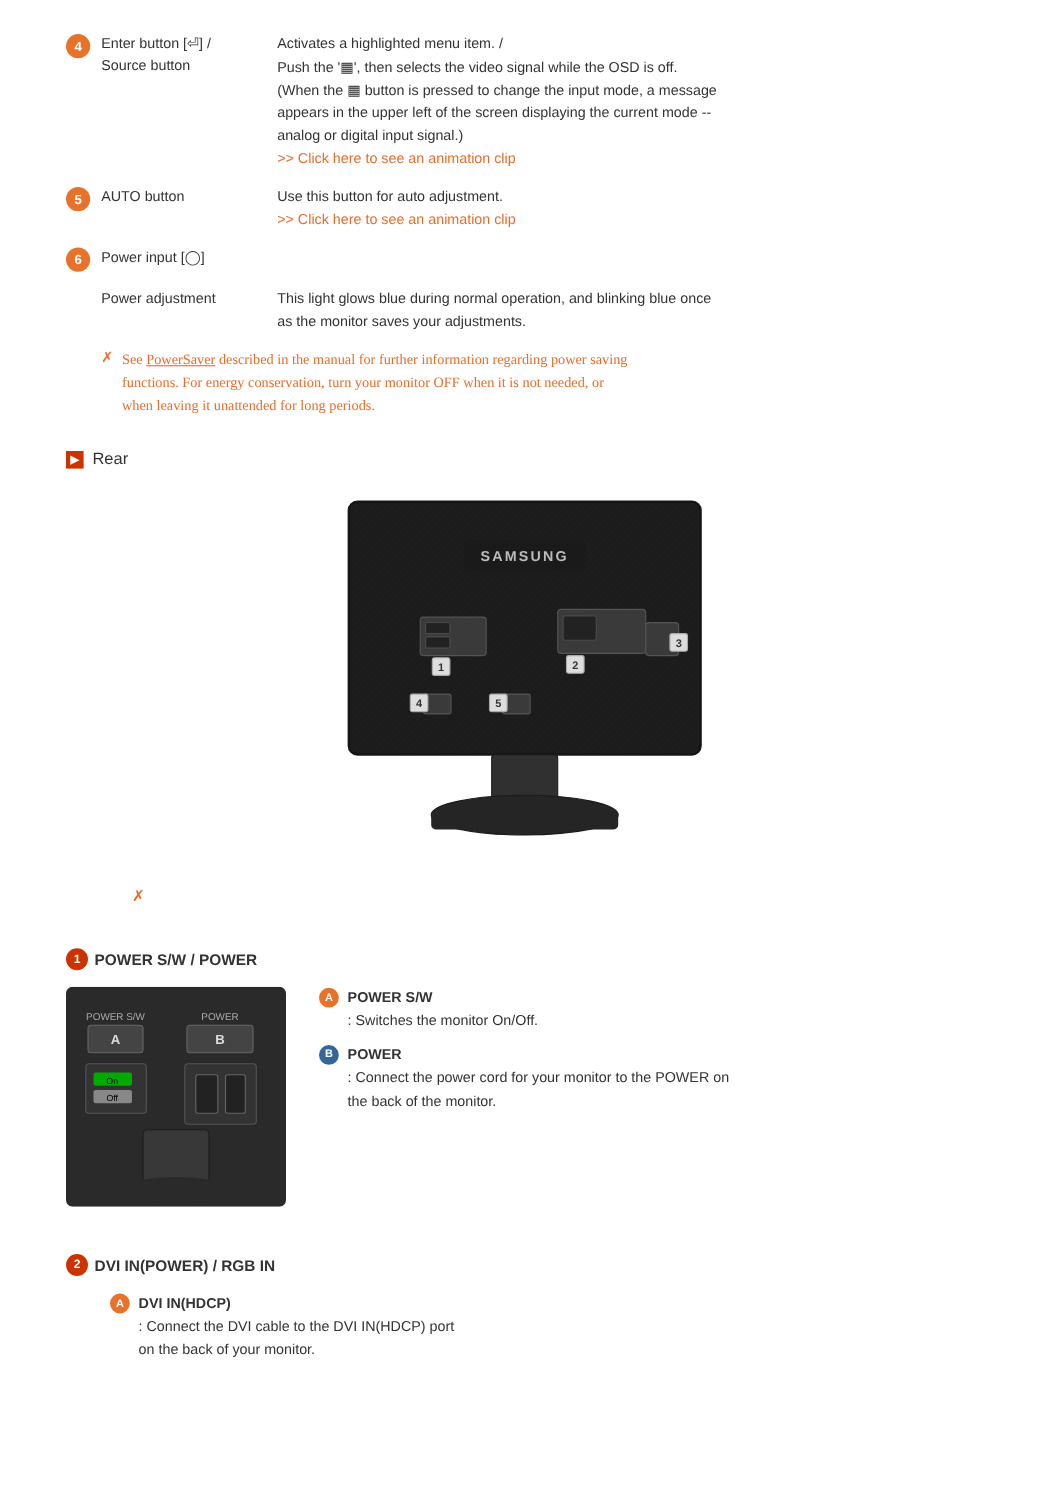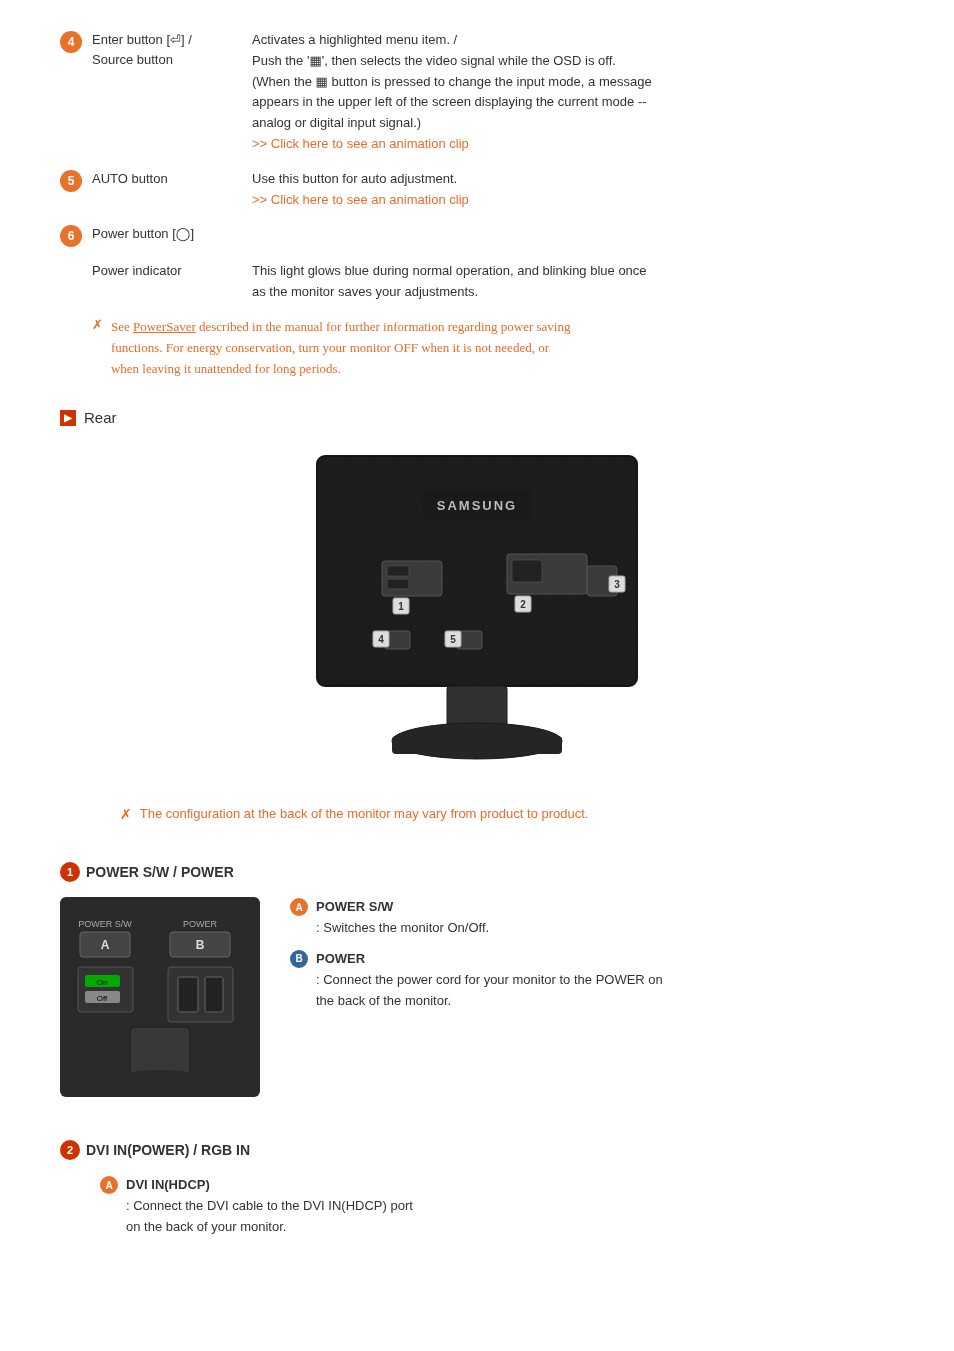--- a/index.html
+++ b/index.html
@@ -226,26 +226,26 @@
     <div class="btn-number orange">5</div>
     <div class="btn-label">AUTO button</div>
     <div class="btn-desc">
       Use this button for auto adjustment.<br>
       <a class="link">&gt;&gt; Click here to see an animation clip</a>
     </div>
   </div>
 
   <div class="button-row">
     <div class="btn-number orange">6</div>
-    <div class="btn-label">Power button [◯]</div>
+    <div class="btn-label">Power input [◯]</div>
   </div>
 
   <div class="button-row">
     <div style="width:32px; flex-shrink:0;"></div>
-    <div class="btn-label">Power indicator</div>
+    <div class="btn-label">Power adjustment</div>
     <div class="btn-desc">
       This light glows blue during normal operation, and blinking blue once<br>
       as the monitor saves your adjustments.
     </div>
   </div>
 
   <div class="note-row">
     <span class="note-symbol">✗</span>
     <span class="note-text">
       See <span style="text-decoration:underline;">PowerSaver</span> described in the manual for further information regarding power saving<br>
@@ -309,21 +309,20 @@
       <rect x="180" y="240" width="60" height="50" rx="3" fill="#303030" stroke="#1a1a1a"></rect>
 
       <ellipse cx="210" cy="295" rx="85" ry="18" fill="#252525" stroke="#1a1a1a"></ellipse>
       <rect x="125" y="290" width="170" height="18" rx="4" fill="#252525"></rect>
     </svg>
   </div>
 </div>
 
 <div class="config-note">
   <span class="config-note-symbol">✗</span>
-  <span class="config-note-text">The configuration at the back of the monitor may vary from product to product.</span>
 </div>
 
 <div class="port-section">
   <div class="port-section-title">
     <div class="port-number-badge">1</div>
     <span class="port-section-label">POWER S/W / POWER</span>
   </div>
   <div class="port-content">
 
     <div class="port-image">

